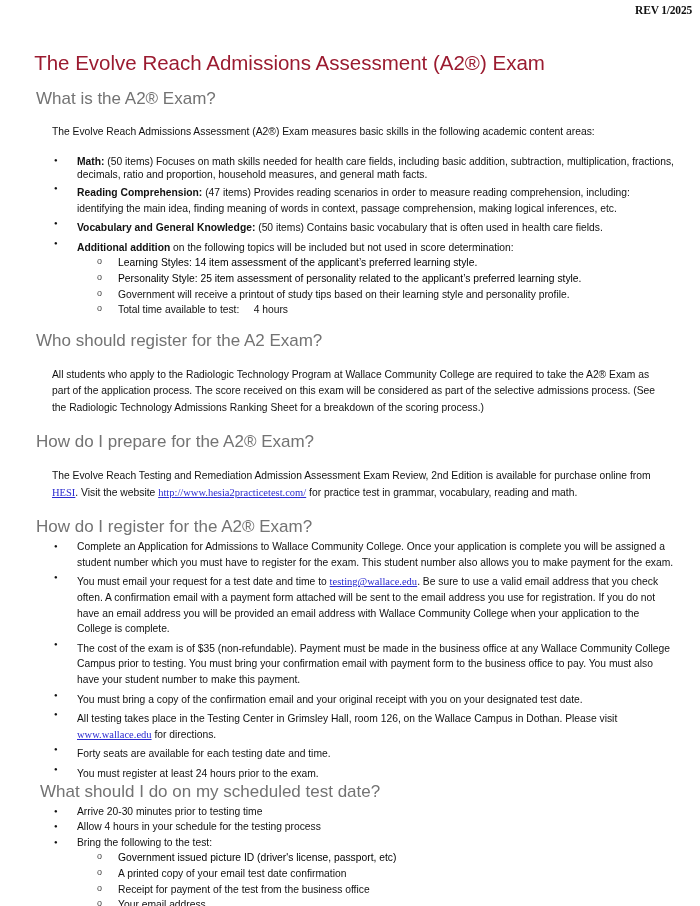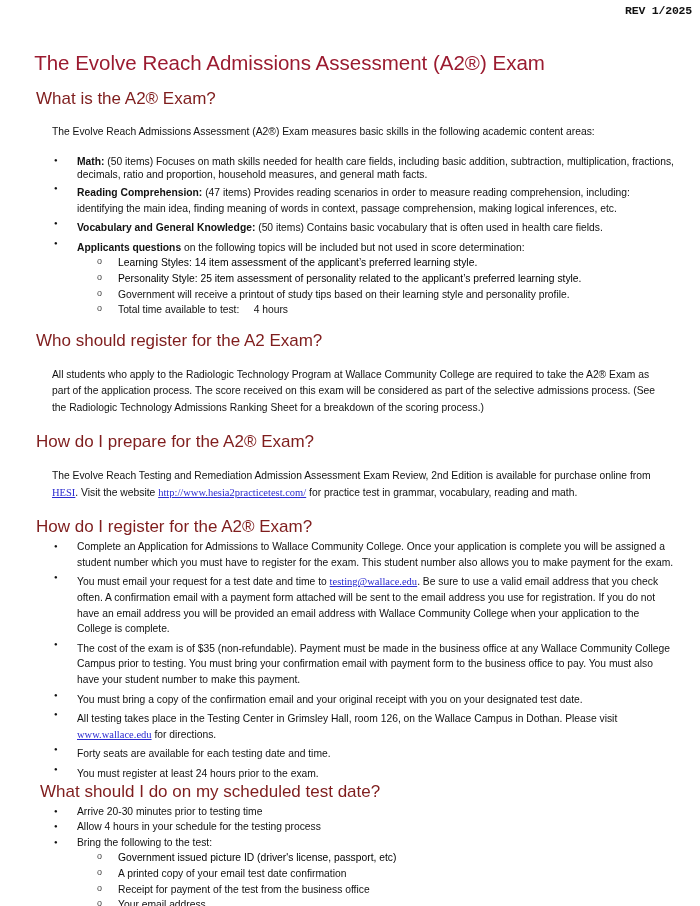--- a/index.html
+++ b/index.html
@@ -2,30 +2,30 @@
 <html><head>
   <meta charset="utf-8">
   <style>
     html, body { margin: 0; padding: 0; background: #ffffff; }
     body {
       width: 700px; height: 906px; position: relative; overflow: hidden;
       font-family: "Liberation Sans", sans-serif; color: #111;
     }
     .rev {
       position: absolute; top: 4px; right: 8px;
-      font-family: Liberation Mono, monospace; font-weight: bold; font-size: 11.5px; color: #111;
+      font-family: Liberation Serif, serif; font-weight: bold; font-size: 11.5px; color: #111;
       letter-spacing: -0.2px;
     }
     .title {
       position: absolute; top: 51px; left: 0; width: 579px; text-align: center;
       color: #9b1b30; font-size: 20.5px; margin: 0; font-weight: normal;
     }
     .content { position: absolute; left: 36px; top: 89px; width: 640px; }
     h2 {
-      color: #7f1d1d; font-weight: normal; font-size: 17px; margin: 0; line-height: 20px;
+      color: #737373; font-weight: normal; font-size: 17px; margin: 0; line-height: 20px;
     }
     p { margin: 16px; font-size: 10.3px; line-height: 16px; }
     ul { margin: 0; padding: 0; list-style: none; }
     li.b1 {
       position: relative; padding-left: 41px; font-size: 10.3px; line-height: 15.6px;
     }
     li.b1::before {
       content: "\25CF"; position: absolute; left: 18px; top: 0; font-size: 6px;
     }
     li.b2 {
@@ -57,21 +57,21 @@
 
 <div class="content">
 
   <section class="sec s1">
     <h2>What is the A2® Exam?</h2>
     <p style="line-height:13px;">The Evolve Reach Admissions Assessment (A2®) Exam measures basic skills in the following academic content areas:</p>
     <ul>
       <li class="b1" style="line-height:13px;padding-top:1px;"><span class="bold">Math:</span><span> (50 items) Focuses on math skills needed for health care fields, including basic addition, subtraction, multiplication, fractions, decimals, ratio and proportion, household measures, and general math facts.</span></li>
       <li class="b1 li-gap"><span class="bold">Reading Comprehension:</span><span> (47 items) Provides reading scenarios in order to measure reading comprehension, including: identifying the main idea, finding meaning of words in context, passage comprehension, making logical inferences, etc.</span></li>
       <li class="b1 li-gap"><span class="bold">Vocabulary and General Knowledge:</span><span> (50 items) Contains basic vocabulary that is often used in health care fields.</span></li>
-      <li class="b1 li-gap"><span class="bold">Applicants questions</span><span> on the following topics will be included but not used in score determination:</span></li>
+      <li class="b1 li-gap"><span class="bold">Additional addition</span><span> on the following topics will be included but not used in score determination:</span></li>
     </ul>
     <ul>
       <li class="b2 dark">Learning Styles: 14 item assessment of the applicant’s preferred learning style.</li>
       <li class="b2 dark">Personality Style: 25 item assessment of personality related to the applicant’s preferred learning style.</li>
       <li class="b2">Government will receive a printout of study tips based on their learning style and personality profile.</li>
       <li class="b2" style="white-space:pre;">Total time available to test:     4 hours</li>
     </ul>
   </section>
 
   <section class="sec s2">

